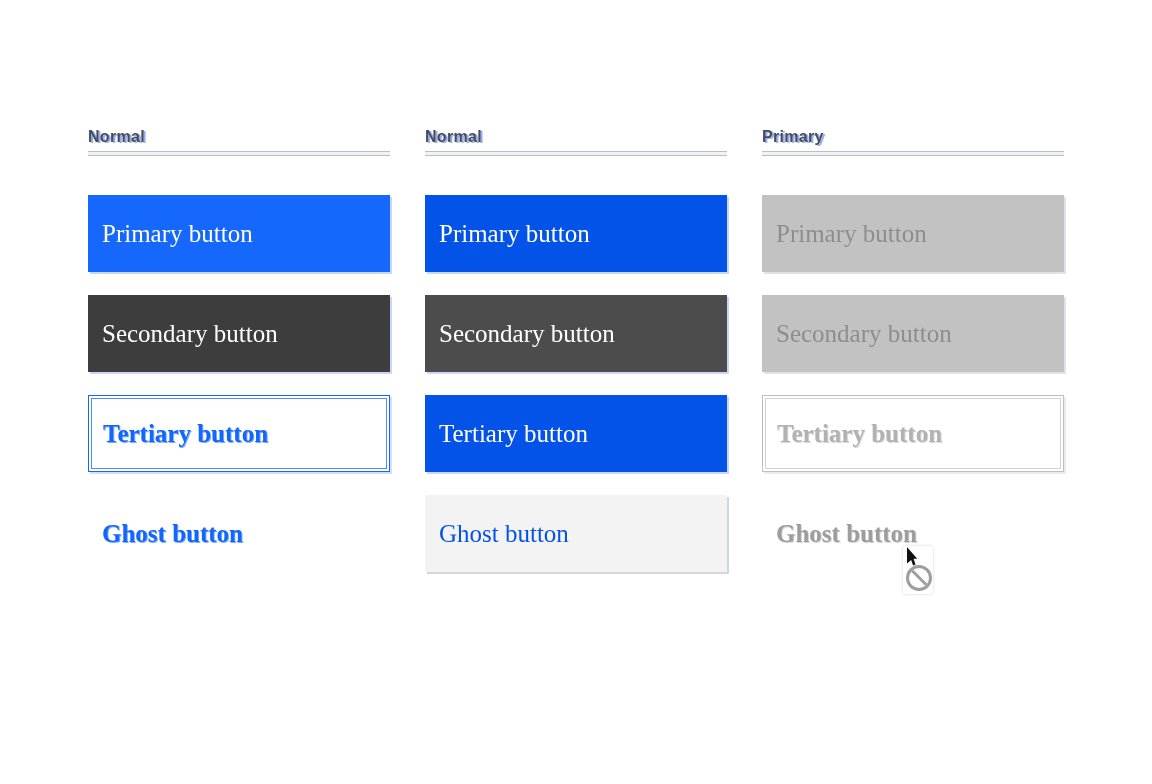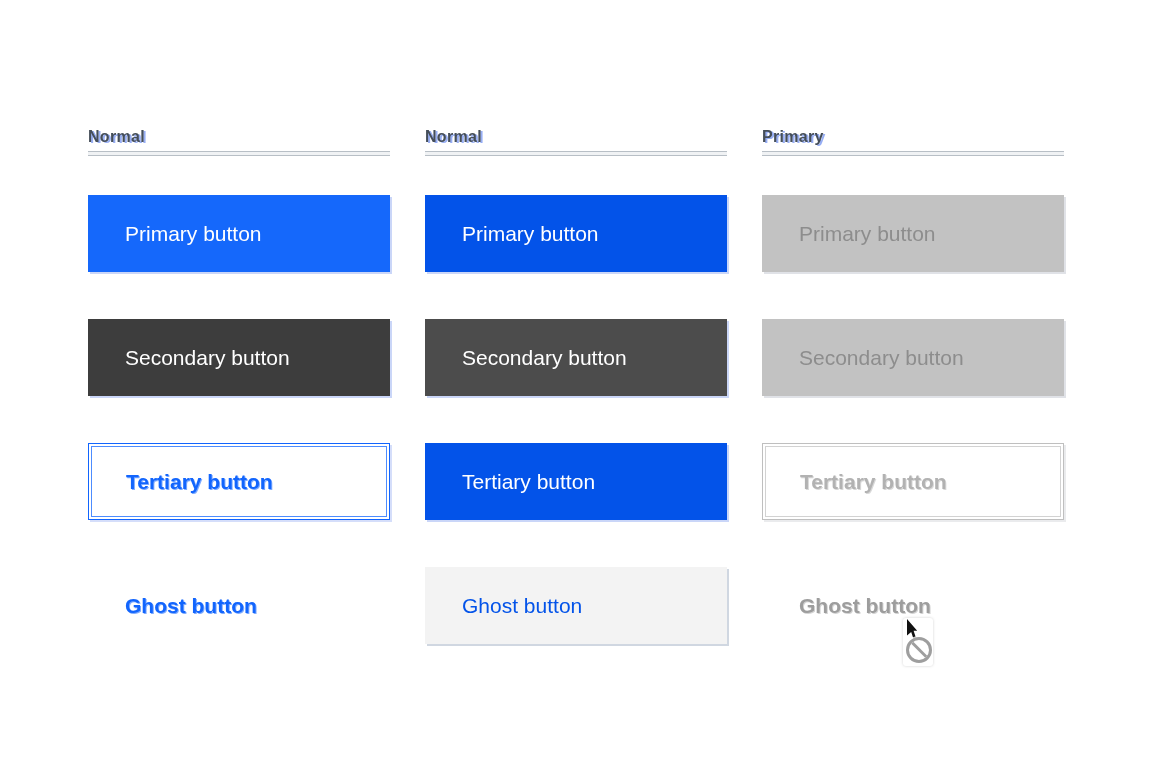--- a/index.html
+++ b/index.html
@@ -15,27 +15,27 @@
   .col { display:flex; flex-direction:column; }
   .col-header {
     font-size:16px; font-weight:700; color:#454e59; letter-spacing:.3px;
     line-height:20px; height:20px;
     text-shadow:2px 1px 0 rgba(66,107,235,.55);
   }
   .rule {
     margin-top:4px; height:3px; background:#f0f2f4;
     border-top:1px solid #b8bfc6; border-bottom:1px solid #b8bfc6;
   }
-  .cell { height:77px; margin-top:47px; position:relative; }
+  .cell { height:77px; margin-top:23px; position:relative; }
   .cell.first { margin-top:39px; }
   .btn {
     width:100%; height:100%; box-sizing:border-box;
-    display:flex; align-items:center; padding-left:37px;
-    font-size:21px; font-weight:400; line-height:1;
-    border:none; cursor:default; text-align:left;
+    display:flex; align-items:center; padding-left:14px;
+    font-size:25px; font-weight:400; line-height:1;
+    border:none; cursor:default; text-align:left;font-family:Liberation Serif, serif;
   }
   .solid { box-shadow:2px 2px 0 rgba(64,106,230,.28); }
   .primary-normal   { background:#1568fb; color:#ffffff; }
   .primary-hover    { background:#0353e9; color:#ffffff; }
   .secondary-normal { background:#3d3d3d; color:#ffffff; }
   .secondary-hover  { background:#4c4c4c; color:#ffffff; }
   .disabled-solid   { background:#c2c2c2; color:#8d8d8d; box-shadow:2px 2px 0 rgba(130,140,160,.25); }
   .outline { position:relative; background:transparent; }
   .outline::after {
     content:""; position:absolute; inset:2px; pointer-events:none;

